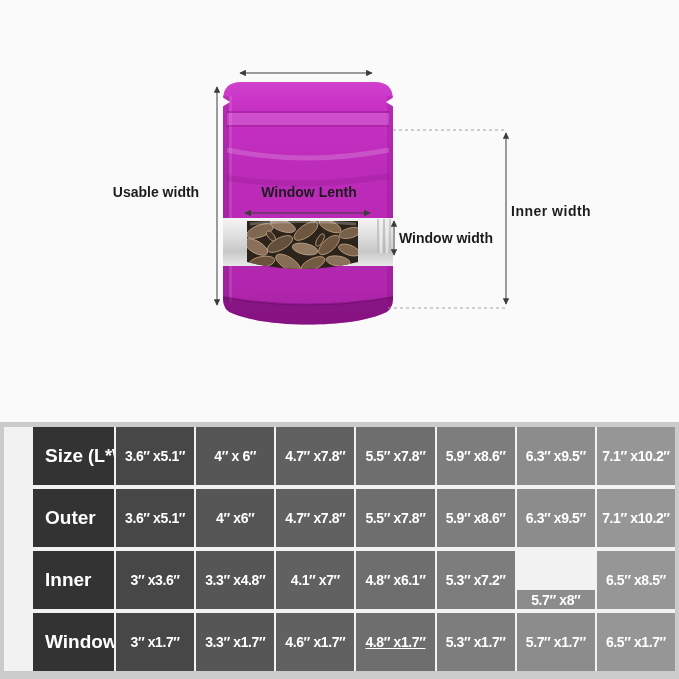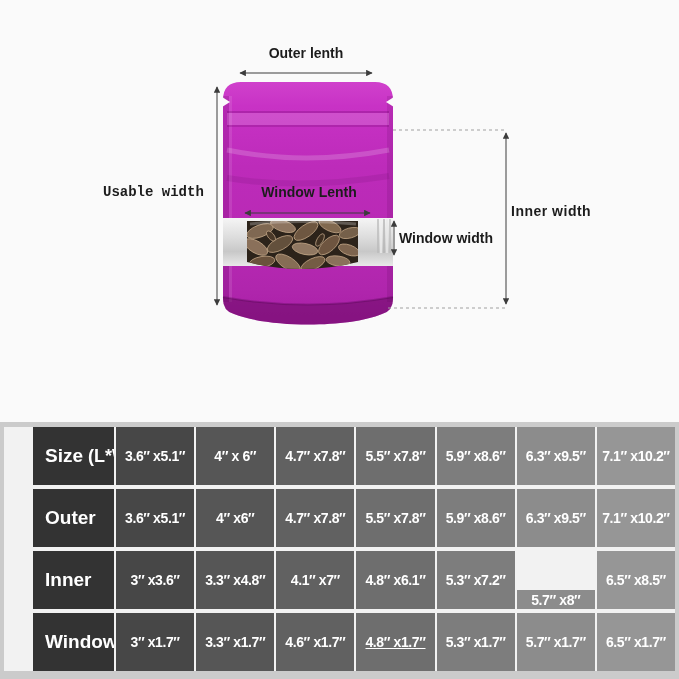--- a/index.html
+++ b/index.html
@@ -9,21 +9,21 @@
     font-family:"Liberation Sans", sans-serif;
   }
   
   .diagram{position:absolute;left:0;top:0;width:679px;height:422px;background:#fafafa;}
   .diagram svg{position:absolute;left:0;top:0;}
   .dim-label{
     position:absolute;font-size:14px;font-weight:600;color:#1c1c1c;
     white-space:nowrap;line-height:16px;
   }
   #lbl-outer{left:237px;top:45px;width:138px;text-align:center;}
-  #lbl-usable{left:103px;top:184px;width:106px;text-align:left;font-family:Liberation Mono, monospace;}
+  #lbl-usable{left:103px;top:184px;width:106px;text-align:center;}
   #lbl-window-len{left:245px;top:184px;width:128px;text-align:center;}
   #lbl-window-w{left:399px;top:230px;}
   #lbl-inner{left:511px;top:203px;letter-spacing:.5px;}
   
   .spec-table{
     position:absolute;left:0;top:422px;width:679px;height:257px;
     background:#cbcbcb;box-sizing:border-box;padding:5px 4px 0 4px;
   }
   .spec-grid{
     display:grid;
@@ -128,21 +128,20 @@
       <line x1="240" y1="73" x2="372" y2="73" marker-start="url(#ah)" marker-end="url(#ah)"></line>
       <line x1="217" y1="87" x2="217" y2="305" marker-start="url(#ah)" marker-end="url(#ah)"></line>
       <line x1="245" y1="213" x2="370" y2="213" marker-start="url(#ah)" marker-end="url(#ah)"></line>
       <line x1="394" y1="221" x2="394" y2="255" marker-start="url(#ah)" marker-end="url(#ah)"></line>
       <line x1="506" y1="133" x2="506" y2="304" marker-start="url(#ah)" marker-end="url(#ah)"></line>
       <line x1="393" y1="130" x2="505" y2="130" stroke="#a0a0a0" stroke-dasharray="3 3"></line>
       <line x1="388" y1="308" x2="505" y2="308" stroke="#a0a0a0" stroke-dasharray="3 3"></line>
     </g>
   </svg>
 
-  <div class="dim-label" id="lbl-outer">Outer lenth</div>
   <div class="dim-label" id="lbl-usable">Usable width</div>
   <div class="dim-label" id="lbl-window-len">Window Lenth</div>
   <div class="dim-label" id="lbl-window-w">Window width</div>
   <div class="dim-label" id="lbl-inner">Inner width</div>
 </div>
 
 <div class="spec-table">
   <div class="spec-grid">
 
     <div class="cell label-cell" style="background: rgb(51, 51, 51);">

